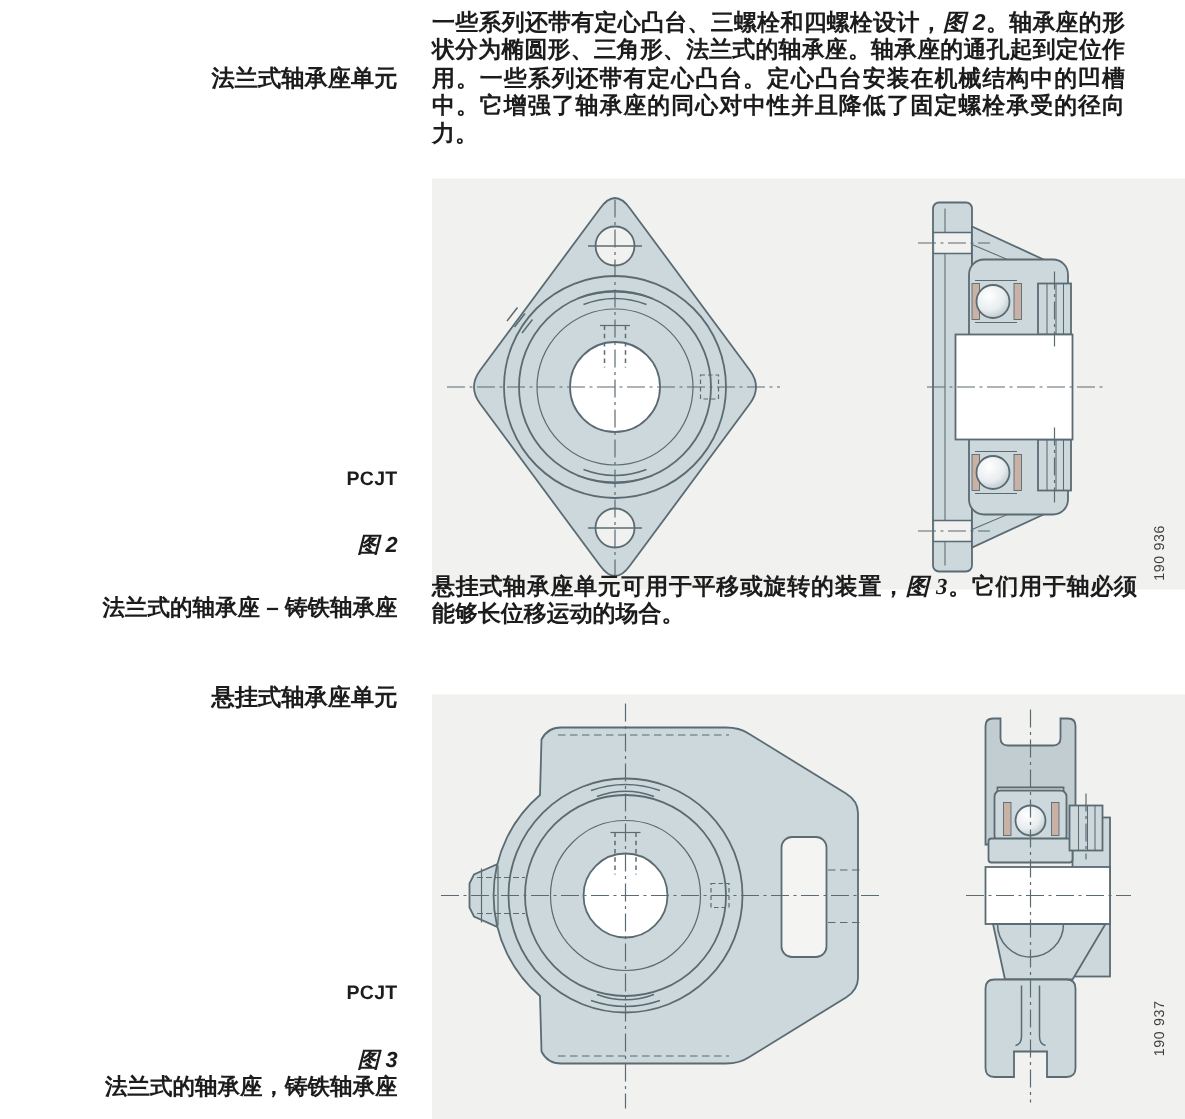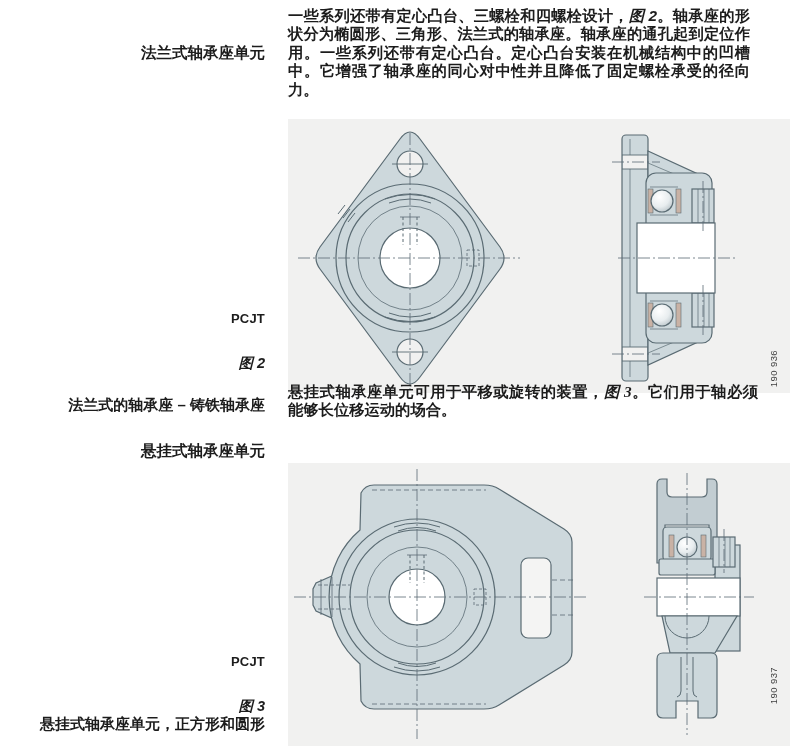--- a/index.html
+++ b/index.html
@@ -23,24 +23,24 @@
 </style>
 </head>
 <body>
 
 <div class="page">
 
   <div class="lbl heading" style="top:8px;">法兰式轴承座单元</div>
   <div class="lbl desig" style="top:311px;">PCJT</div>
   <div class="lbl fignum" style="top:354px;">图 2</div>
   <div class="lbl figcap" style="top:364px;margin-top:32px;">法兰式的轴承座 – 铸铁轴承座</div>
-  <div class="lbl heading" style="top:408px;font-family:Liberation Mono, monospace;">悬挂式轴承座单元</div>
+  <div class="lbl heading" style="top:421px;">悬挂式轴承座单元</div>
   <div class="lbl desig" style="top:654px;">PCJT</div>
   <div class="lbl fignum" style="top:697px;">图 3</div>
-  <div class="lbl figcap" style="top:715px;">悬挂式轴承座单元，正方形和圆形</div>
+  <div class="lbl figcap" style="top:715px;">法兰式的轴承座，铸铁轴承座</div>
 
   <div class="para" style="top:7px;width:462px;">
     <span>一些系列还带有定心凸台、三螺栓和四螺栓设计，</span><span class="figref">图 2</span><span>。轴承座的形状分为椭圆形、三角形、法兰式的轴承座。轴承座的通孔起到定位作用。一些系列还带有定心凸台。定心凸台安装在机械结构中的凹槽中。它增强了轴承座的同心对中性并且降低了固定螺栓承受的径向力。</span>
   </div>
 
   <div class="panel" style="top:119px;height:274px;">
     <svg width="502" height="274" viewBox="0 0 502 274">
       <defs>
         <radialGradient id="ballGrad" cx="38%" cy="32%" r="75%">
           <stop offset="0%" stop-color="#ffffff"></stop>

